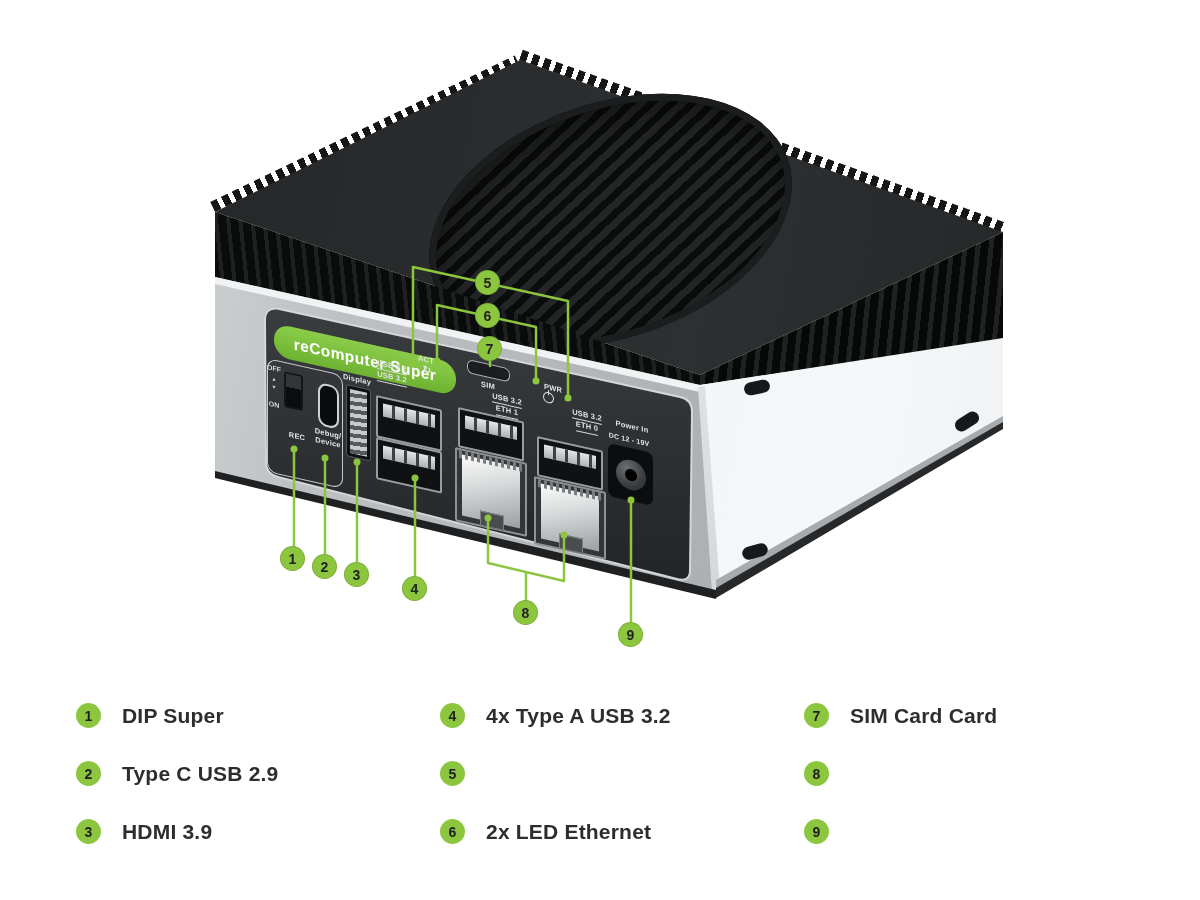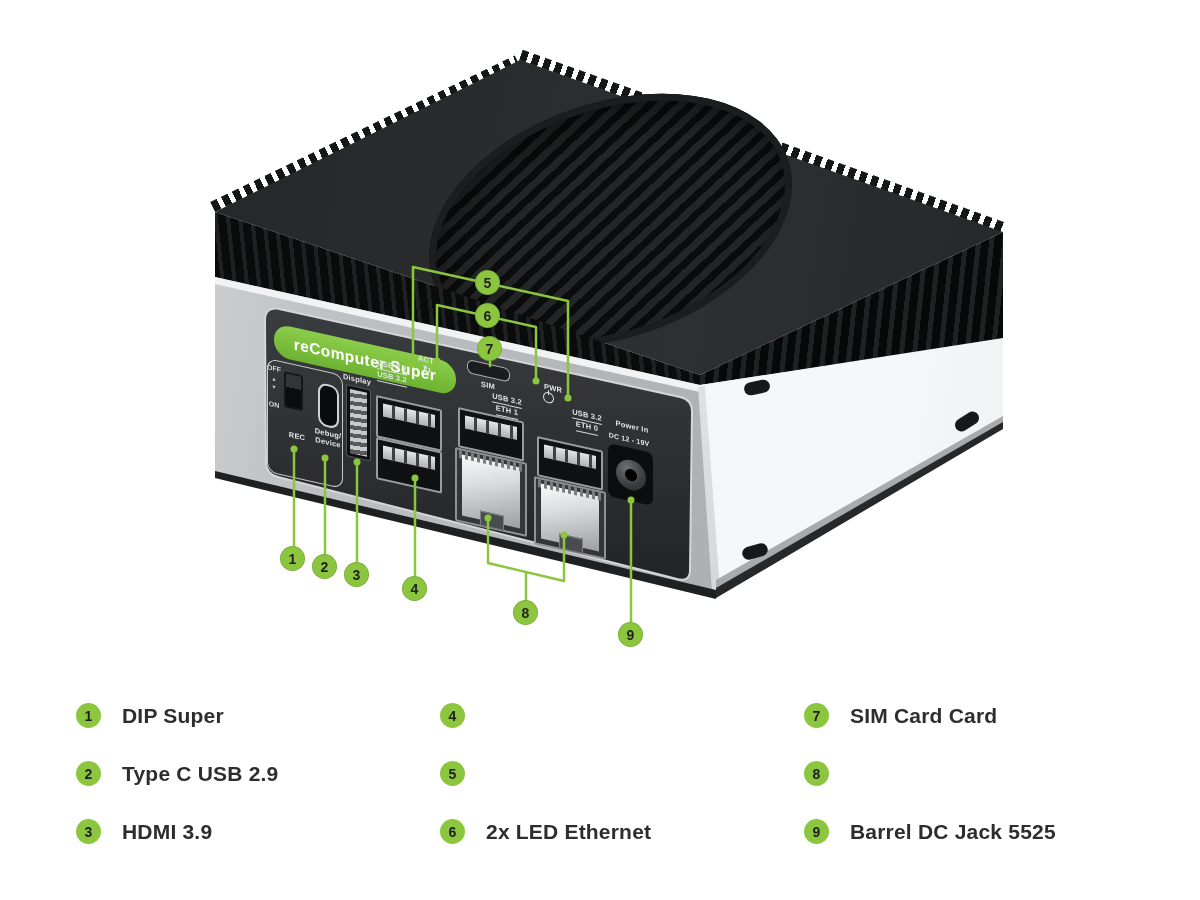--- a/index.html
+++ b/index.html
@@ -252,35 +252,35 @@
       <span class="legend-label">Type C USB 2.9</span>
     </div>
     <div class="legend-item">
       <span class="legend-num">3</span>
       <span class="legend-label">HDMI 3.9</span>
     </div>
   </div>
   <div class="legend-col" style="left:440px;">
     <div class="legend-item">
       <span class="legend-num">4</span>
+      <span class="legend-label">4x Type A USB 3.2</span>
     </div>
     <div class="legend-item">
       <span class="legend-num">5</span>
     </div>
     <div class="legend-item">
       <span class="legend-num">6</span>
       <span class="legend-label">2x LED Ethernet</span>
     </div>
   </div>
   <div class="legend-col" style="left:804px;">
     <div class="legend-item">
       <span class="legend-num">7</span>
       <span class="legend-label">SIM Card Card</span>
     </div>
     <div class="legend-item">
       <span class="legend-num">8</span>
     </div>
     <div class="legend-item">
       <span class="legend-num">9</span>
-      <span class="legend-label">Barrel DC Jack 5525</span>
     </div>
   </div>
 </div>
 
 </body></html>

